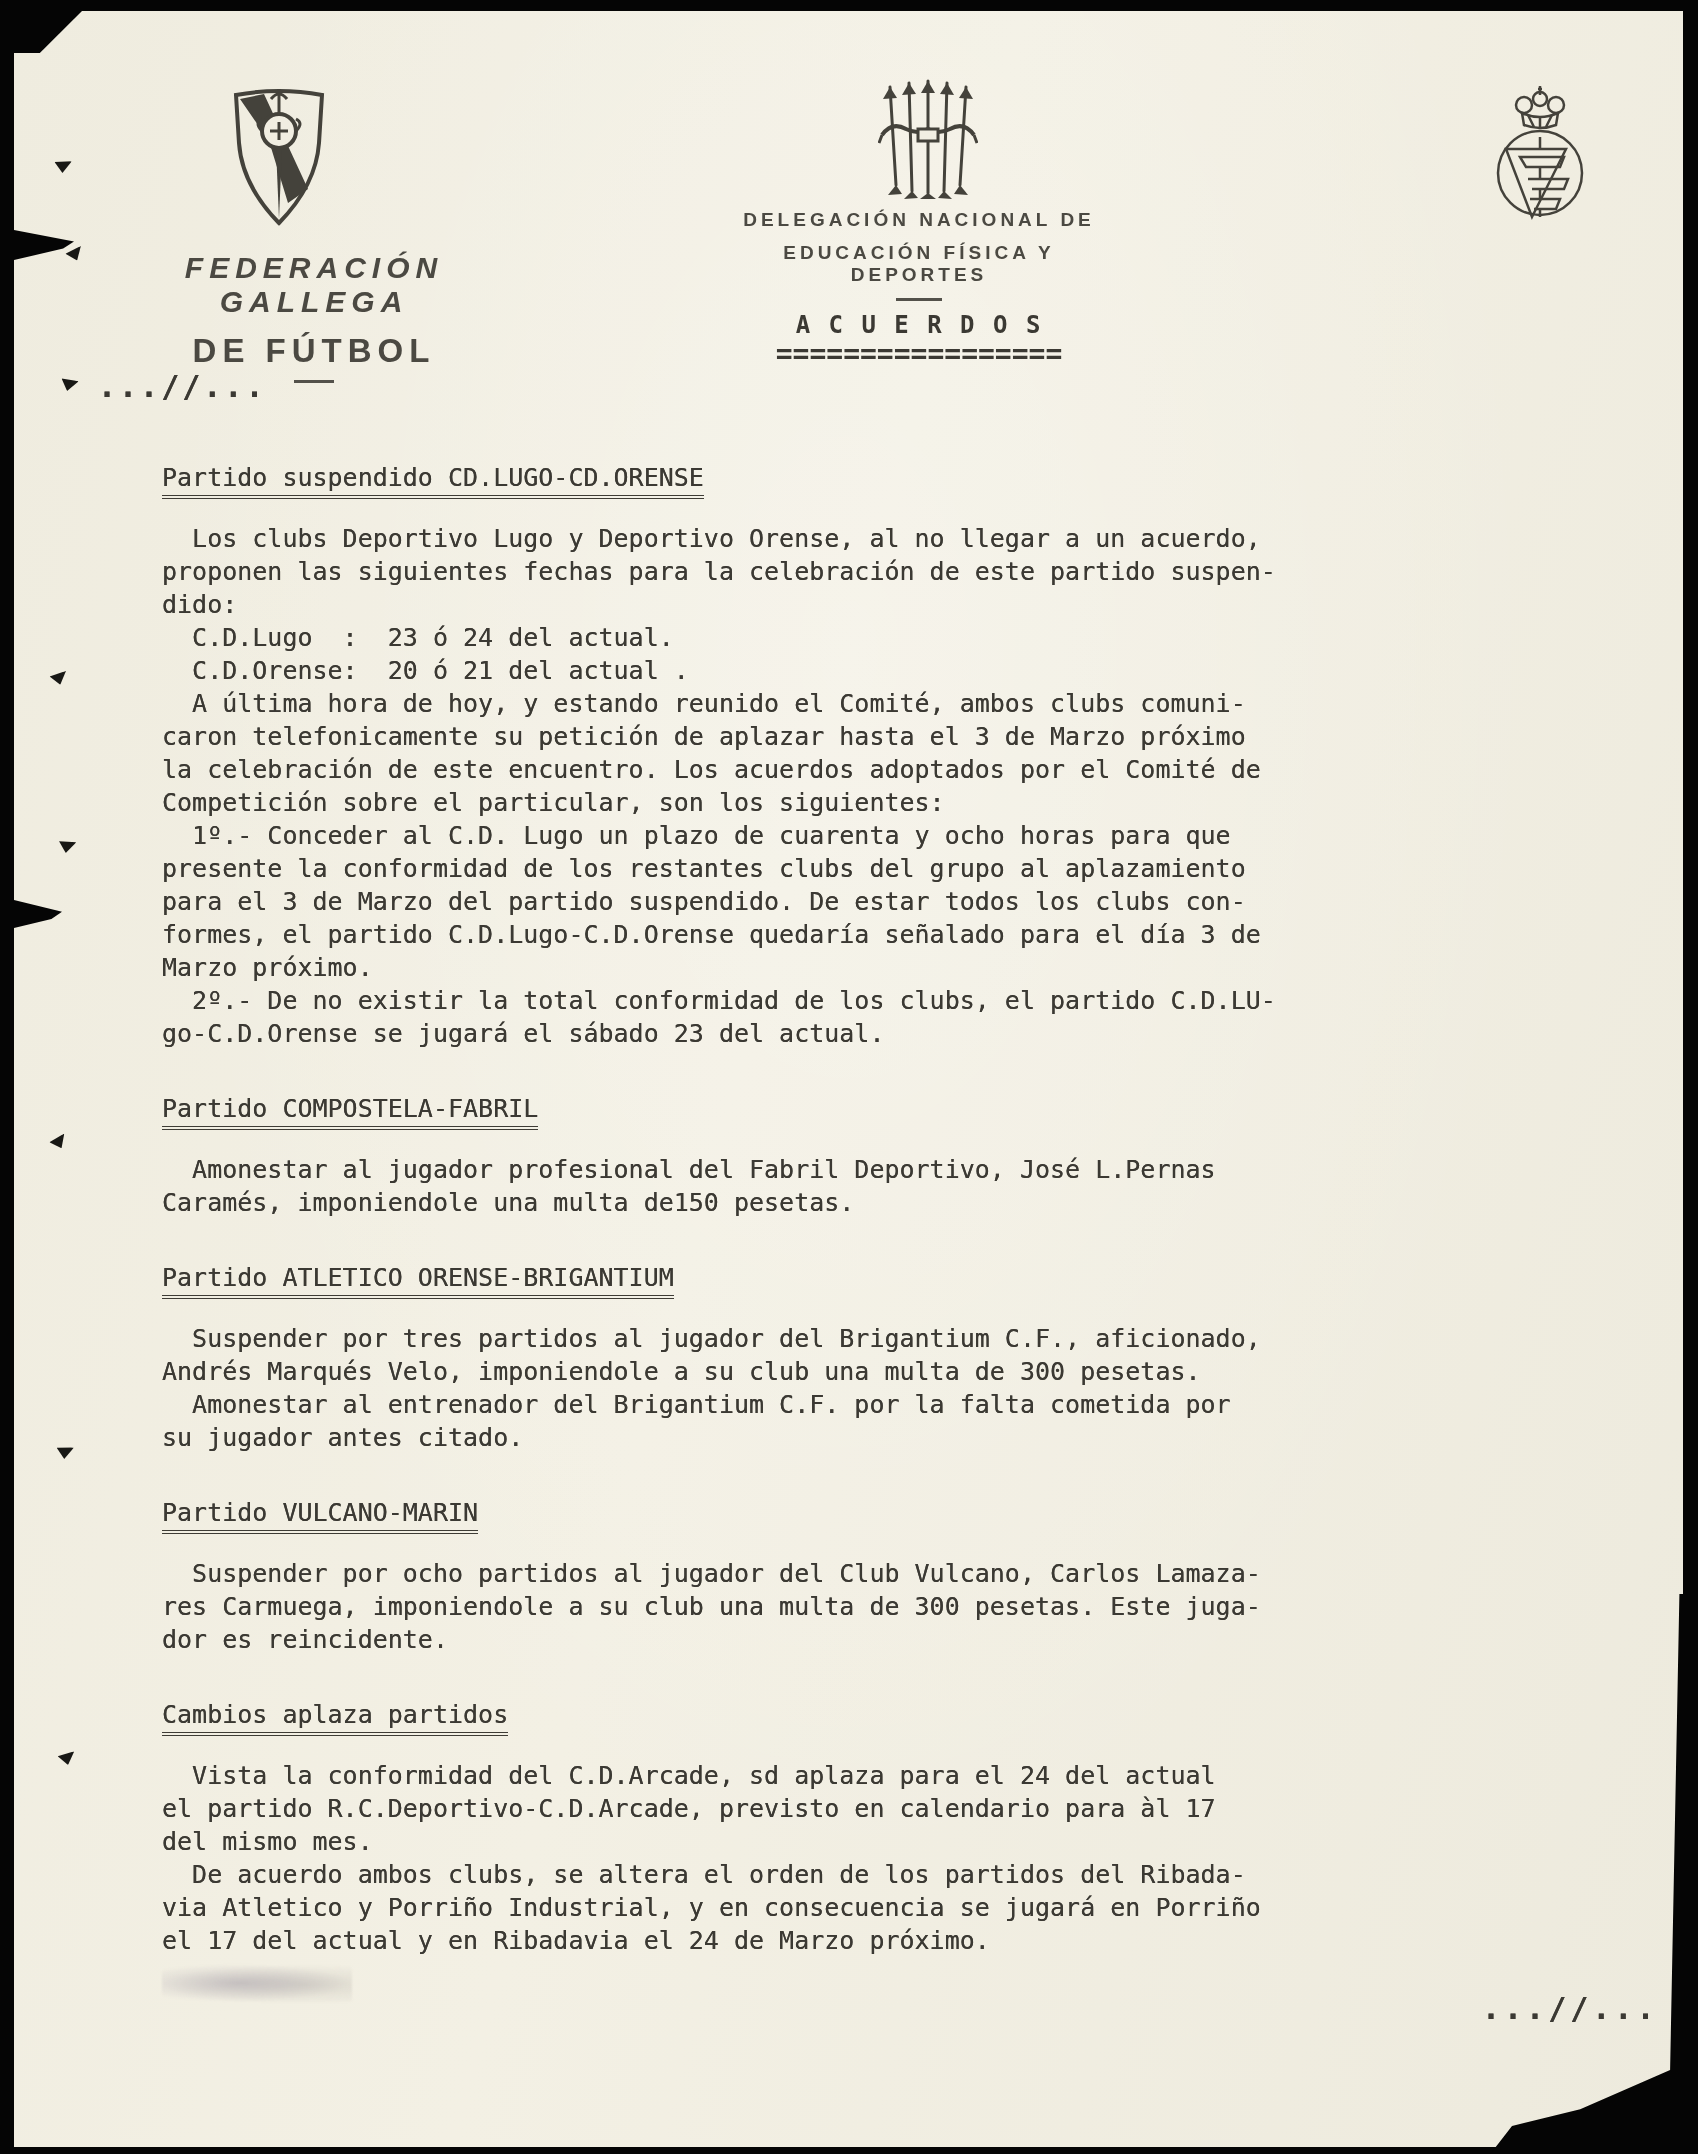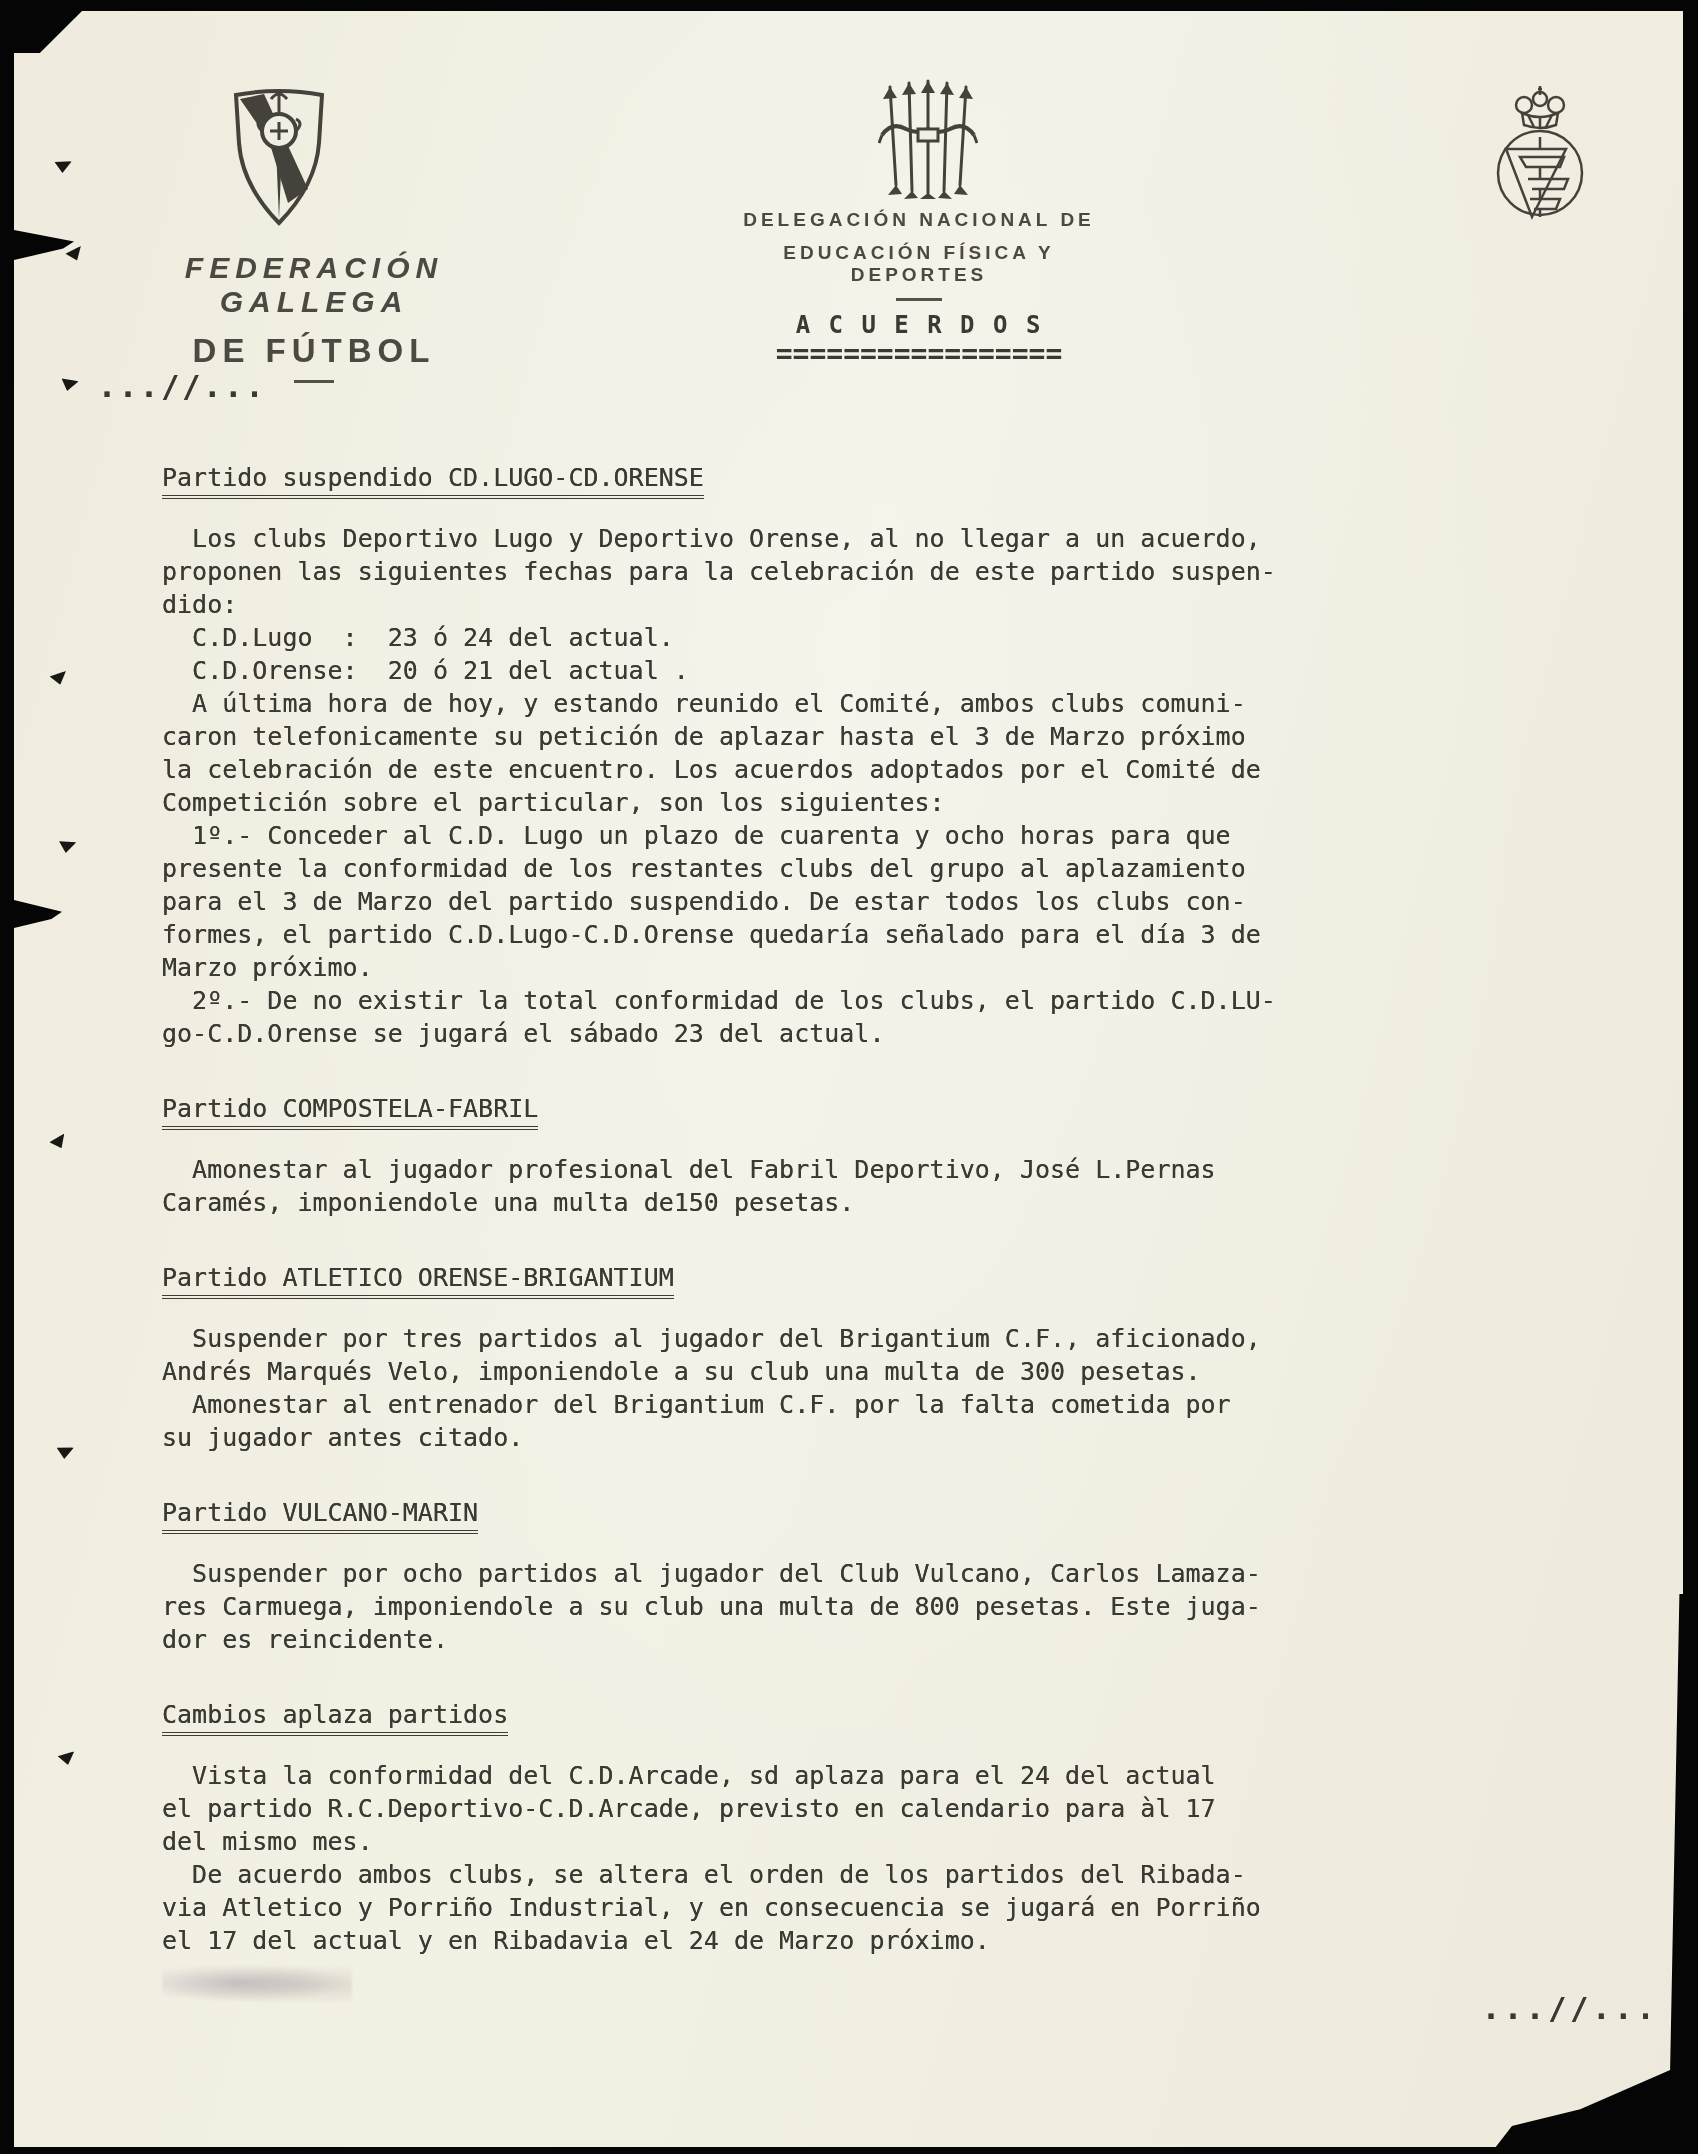--- a/index.html
+++ b/index.html
@@ -170,21 +170,21 @@
       <div class="sec-heading"><span class="u">Partido COMPOSTELA-FABRIL</span></div>
       <div class="body-line">  Amonestar al jugador profesional del Fabril Deportivo, José L.Pernas</div>
       <div class="body-line">Caramés, imponiendole una multa de150 pesetas.</div>
       <div class="sec-heading"><span class="u">Partido ATLETICO ORENSE-BRIGANTIUM</span></div>
       <div class="body-line">  Suspender por tres partidos al jugador del Brigantium C.F., aficionado,</div>
       <div class="body-line">Andrés Marqués Velo, imponiendole a su club una multa de 300 pesetas.</div>
       <div class="body-line">  Amonestar al entrenador del Brigantium C.F. por la falta cometida por</div>
       <div class="body-line">su jugador antes citado.</div>
       <div class="sec-heading"><span class="u">Partido VULCANO-MARIN</span></div>
       <div class="body-line">  Suspender por ocho partidos al jugador del Club Vulcano, Carlos Lamaza-</div>
-      <div class="body-line">res Carmuega, imponiendole a su club una multa de 800 pesetas. Este juga-</div>
+      <div class="body-line">res Carmuega, imponiendole a su club una multa de 300 pesetas. Este juga-</div>
       <div class="body-line">dor es reincidente.</div>
       <div class="sec-heading"><span class="u">Cambios aplaza partidos</span></div>
       <div class="body-line">  Vista la conformidad del C.D.Arcade, sd aplaza para el 24 del actual</div>
       <div class="body-line">el partido R.C.Deportivo-C.D.Arcade, previsto en calendario para àl 17</div>
       <div class="body-line">del mismo mes.</div>
       <div class="body-line">  De acuerdo ambos clubs, se altera el orden de los partidos del Ribada-</div>
       <div class="body-line">via Atletico y Porriño Industrial, y en consecuencia se jugará en Porriño</div>
       <div class="body-line">el 17 del actual y en Ribadavia el 24 de Marzo próximo.</div>
     </div>
 

